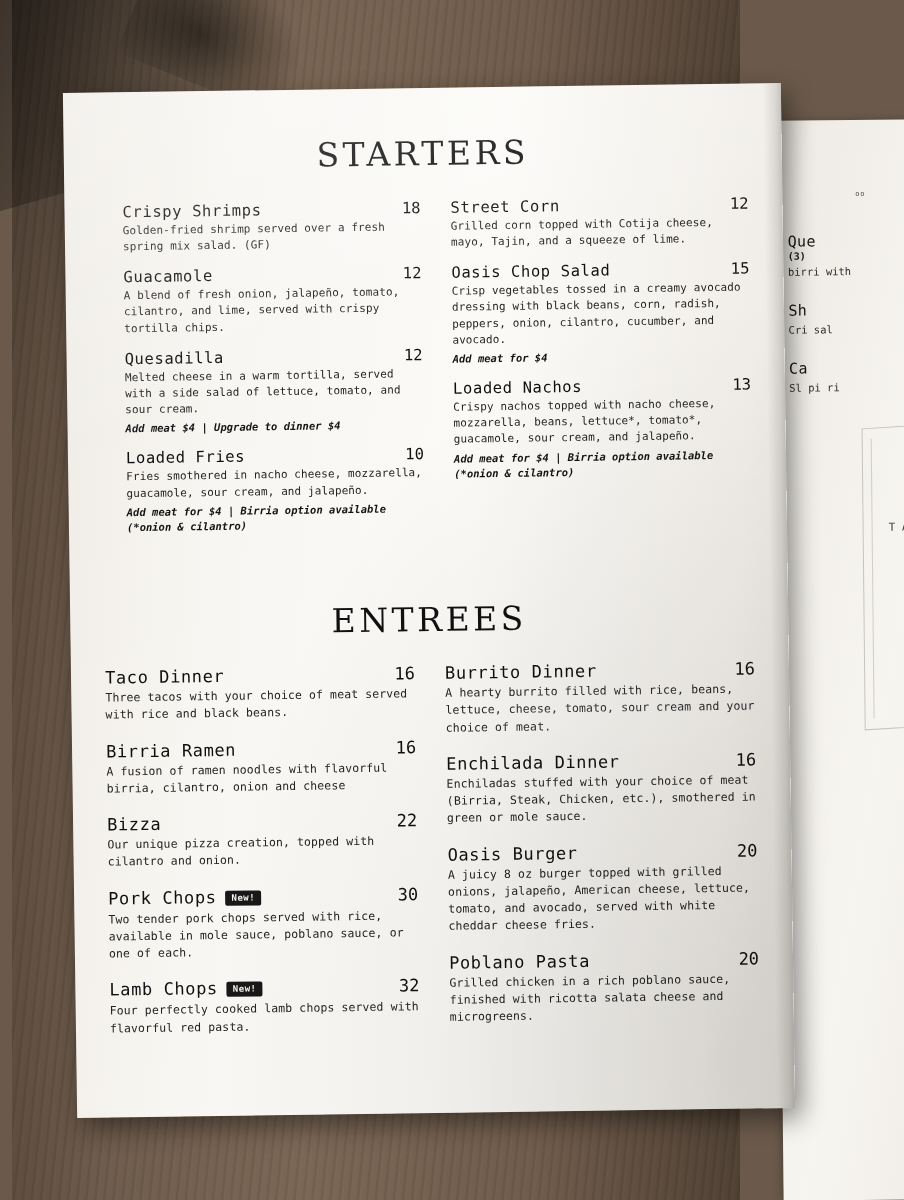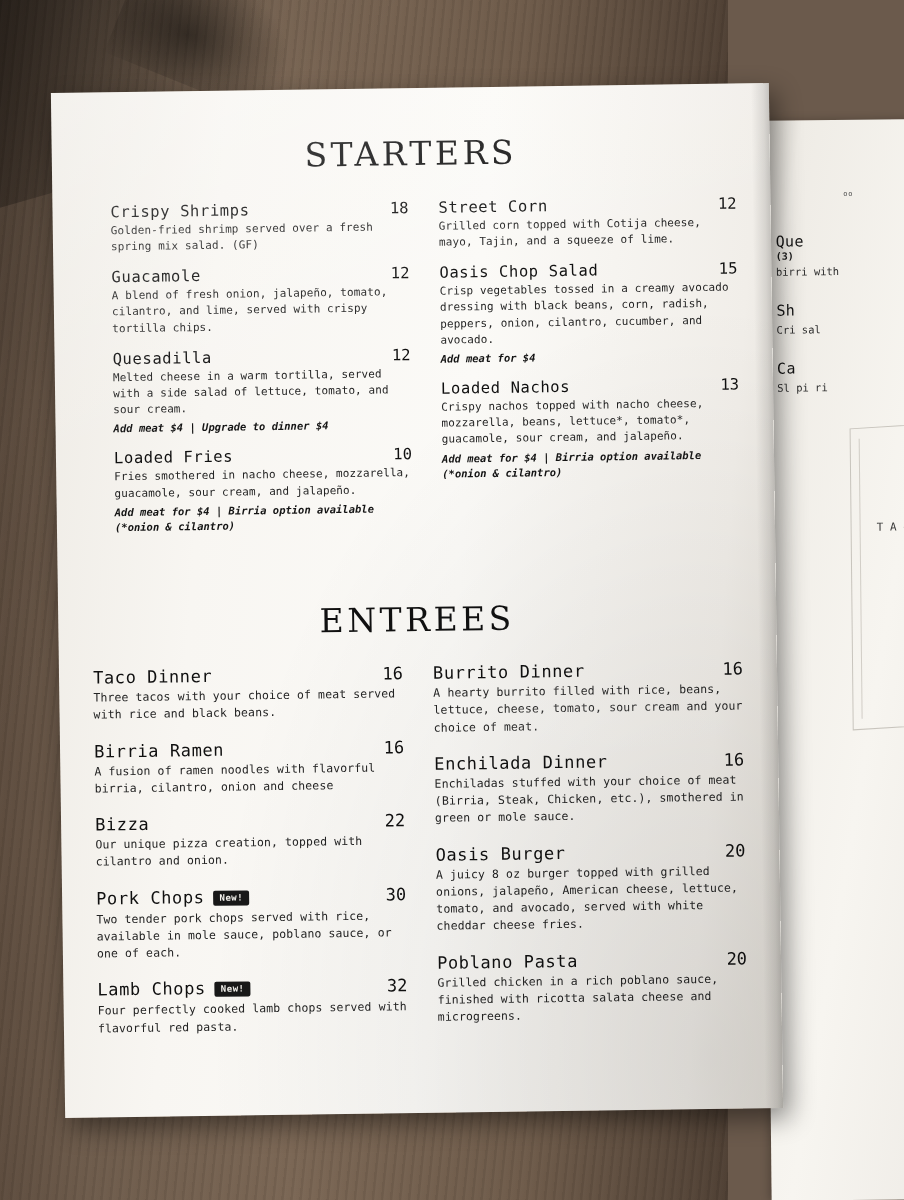--- a/index.html
+++ b/index.html
@@ -13,20 +13,21 @@
     background: #6b5a4c;
     font-family: "DejaVu Sans Mono", monospace;
   }
   .scene {
     position: relative;
     width: 728px;
     height: 1200px;
     background:
       linear-gradient(118deg, rgba(0,0,0,0.30) 0%, rgba(0,0,0,0.05) 18%, rgba(0,0,0,0) 30%),
       linear-gradient(90deg, #5d4c3e 0%, #6d5b4b 12%, #7a6654 40%, #6e5b4a 72%, #4f4034 100%);
+    margin-left: 12px;
   }
   
   .wood-grain {
     position: absolute;
     inset: 0;
     background:
       repeating-linear-gradient(96deg, rgba(0,0,0,0.06) 0px, rgba(0,0,0,0.06) 2px, rgba(255,255,255,0.02) 3px, rgba(0,0,0,0) 9px);
     pointer-events: none;
   }
   .shadow-top-left {

